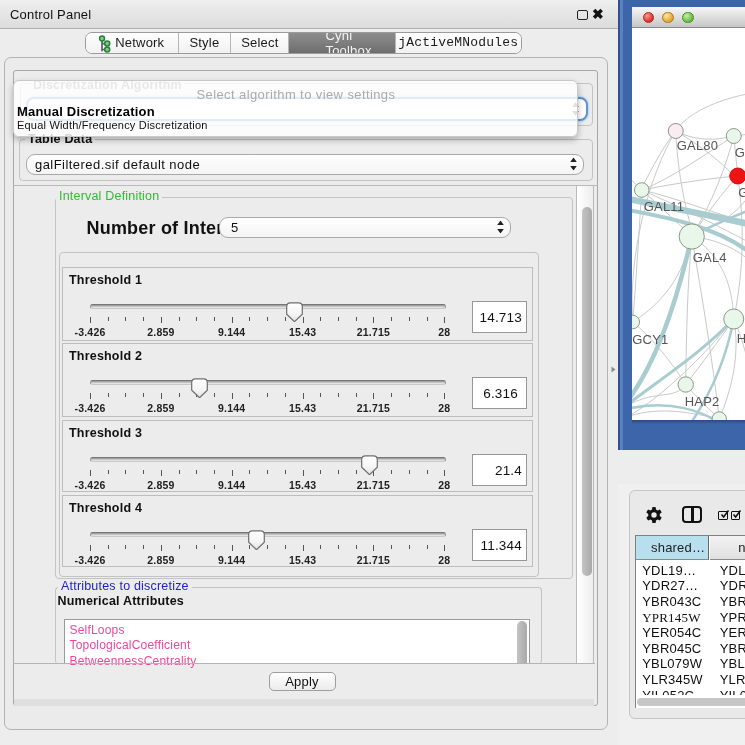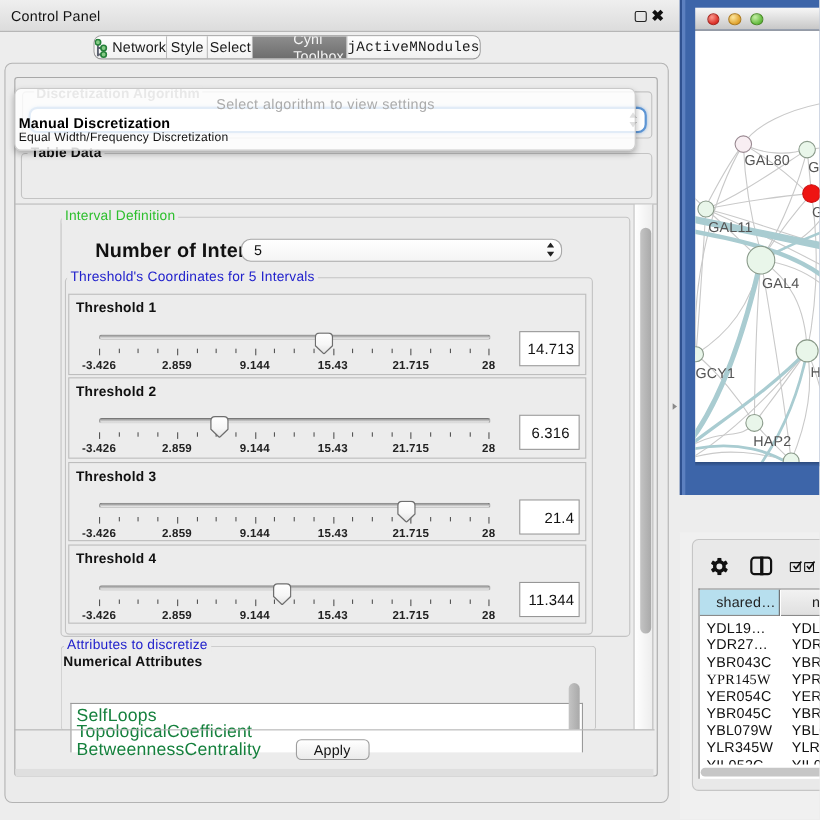--- a/index.html
+++ b/index.html
@@ -13,21 +13,21 @@
 #btn-float { position:absolute; left:577px; top:10px; width:11px; height:10px;
   border:1.8px solid #222; border-radius:2px; }
 #btn-close { position:absolute; left:592px; top:6px; font-size:14px; font-weight:bold; color:#111; }
 
 .seg { display:flex; background:#fbfbfb; border:1px solid #9b9b9b; border-radius:7px;
   overflow:hidden; font-size:13px; color:#1a1a1a; }
 .seg > div { display:flex; align-items:center; justify-content:center;
   border-right:1px solid #b5b5b5; background:linear-gradient(#fefefe,#f1f1f1); }
 .seg > div:last-child { border-right:none;font-family:Liberation Mono, monospace; }
 .seg > div.dark { background:linear-gradient(#8d8d8d,#6e6e6e); color:#f4f4f4; }
-#tabs-top { left:85px; top:32px; width:352px; height:21.5px; font-size:13px; letter-spacing:0.2px; }
+#tabs-top { left:85px; top:32px; width:437px; height:21.5px; font-size:13px; letter-spacing:0.2px; }
 #tabs-bottom { left:145.5px; top:705.5px; width:322.5px; height:19.5px; font-size:13px; letter-spacing:0.2px; }
 
 #outerpanel { left:4px; top:57px; width:603.5px; height:673px;
   border:1px solid #b3b3b3; border-radius:7px; background:#ebebeb; }
 #innerpanel { left:13px; top:70px; width:585px; height:636px;
   border:1px solid #a8a8a8; border-radius:3px; background:#ececec; }
 
 .group { border:1px solid #c3c3c3; border-radius:4px; }
 .gtitle { position:absolute; background:#ececec; padding:0 3px; font-size:12.5px; line-height:13px; }
 .combo { position:absolute; background:linear-gradient(#ffffff,#f4f4f4);
@@ -39,21 +39,21 @@
 .tbox .lbl { position:absolute; left:6px; top:5px; font-size:12.5px; font-weight:bold; color:#111; }
 .track { position:absolute; height:5px; border-radius:2.5px;
   background:linear-gradient(#8f8f8f,#d6d6d6 65%,#ededed); border-top:1px solid #787878;
   border-left:1px solid #9a9a9a; border-right:1px solid #9a9a9a; border-bottom:1px solid #c9c9c9; }
 .vfield { position:absolute; background:#fff; border:1px solid #979797;
   font-size:13.5px; color:#111; text-align:right; }
 .ticklabels { position:absolute; font-size:10.5px; font-weight:bold; color:#222; }
 .ticklabels span { position:absolute; transform:translateX(-50%); }
 
 #numlist { position:absolute; background:#fff; border:1px solid #9a9a9a; border-bottom:none;
-  font-size:16px; color:#15803d;margin-top:20px; }
+  font-size:12px; color:#ec4899; }
 
 .sb-thumb { position:absolute; background:linear-gradient(to right,#c4c4c4,#a9a9a9);
   border-radius:5px; }
 
 #applybtn { position:absolute; left:268.5px; top:672px; width:67px; height:18.5px;
   background:linear-gradient(#ffffff,#ebebeb); border:1px solid #9e9e9e; border-radius:5px;
   font-size:13px; color:#111; text-align:center; line-height:17px; }
 
 #popup { left:12.5px; top:80px; width:565px; height:57px; background:rgba(255,255,255,0.82);
   border:1px solid #c9c9c9; border-radius:6px; box-shadow:0 3px 6px rgba(0,0,0,0.28); }
@@ -98,20 +98,26 @@
 
 <div class="group abs" style="left:19.5px;top:83px;width:573px;height:43px;"></div>
 <div class="abs" style="left:31px;top:77.5px;font-size:12.5px;font-weight:bold;color:#808080;background:#ececec;padding:0 2px;">Discretization Algorithm</div>
 <div class="abs" style="left:26px;top:96.5px;width:562px;height:24.5px;border:2.5px solid #5d95d4;border-radius:8px;background:#fff;box-shadow:0 0 3px #8fb8e4;"></div>
 <svg class="abs" style="left:572px;top:102px;" width="7" height="14" viewBox="0 0 7 14">
       <path d="M3.5 0 L6.8 5 L0.2 5 Z M3.5 14 L6.8 9 L0.2 9 Z" fill="#555"></path>
     </svg>
 
 <div class="group abs" style="left:19px;top:139px;width:573.5px;height:41.5px;"></div>
 <div class="gtitle" style="left:25px;top:133px;color:#111;font-weight:bold;">Table Data</div>
+<div class="combo" style="left:26px;top:154px;width:558px;height:20.5px;">
+  <span class="txt" style="left:8px;letter-spacing:0.45px;">galFiltered.sif default node</span>
+  <span class="arr"><svg width="7" height="13" viewBox="0 0 7 13">
+          <path d="M3.5 0 L6.8 4.6 L0.2 4.6 Z M3.5 13 L6.8 8.4 L0.2 8.4 Z" fill="#222"></path>
+        </svg></span>
+</div>
 
 <div id="popup" class="abs">
   <div class="abs" style="left:183px;top:6px;font-size:13px;letter-spacing:0.4px;color:#ababab;">Select algorithm to view settings</div>
   <div class="abs" style="left:3.5px;top:23px;font-size:13px;font-weight:bold;color:#000;">Manual Discretization</div>
   <div class="abs" style="left:3.5px;top:37.5px;font-size:11px;color:#111;">Equal Width/Frequency Discretization</div>
 </div>
 
 <div class="abs" style="left:13px;top:185px;width:585px;height:1px;background:#b9b9b9;"></div>
 
 <div class="abs" style="left:575.5px;top:186px;width:1px;height:477px;background:#bbbbbb;"></div>
@@ -122,21 +128,20 @@
 <div class="gtitle" style="left:56px;top:190px;color:#2dbf2d;">Interval Definition</div>
 <div class="abs" style="left:86.5px;top:218px;font-size:18px;font-weight:bold;color:#111;">Number of Intervals</div>
 <div class="combo" style="left:219px;top:216.5px;width:292px;height:21.5px;">
   <span class="txt">5</span>
       <span class="arr"><svg width="7" height="13" viewBox="0 0 7 13">
           <path d="M3.5 0 L6.8 4.6 L0.2 4.6 Z M3.5 13 L6.8 8.4 L0.2 8.4 Z" fill="#222"></path>
         </svg></span>
 </div>
 
 <div class="group abs" style="left:58.5px;top:251.5px;width:480px;height:325.5px;"></div>
-<div class="gtitle" style="left:61px;top:245px;color:#2222cc;">Threshold's Coordinates for 5 Intervals</div>
 
 <div id="thresholds">
       <div class="tbox" style="left:62px;top:267px;width:471px;height:74px;">
     <div class="lbl">Threshold 1</div>
     <div class="track" style="left:27px;top:36px;width:356px;"></div>
     <div style="position:absolute;left:27.0px;top:49px;width:1px;height:6px;background:#555;"></div>
         <div style="position:absolute;left:44.7px;top:49px;width:1px;height:3.5px;background:#555;"></div>
         <div style="position:absolute;left:62.4px;top:49px;width:1px;height:3.5px;background:#555;"></div>
         <div style="position:absolute;left:80.1px;top:49px;width:1px;height:3.5px;background:#555;"></div>
         <div style="position:absolute;left:97.9px;top:49px;width:1px;height:6px;background:#555;"></div>

